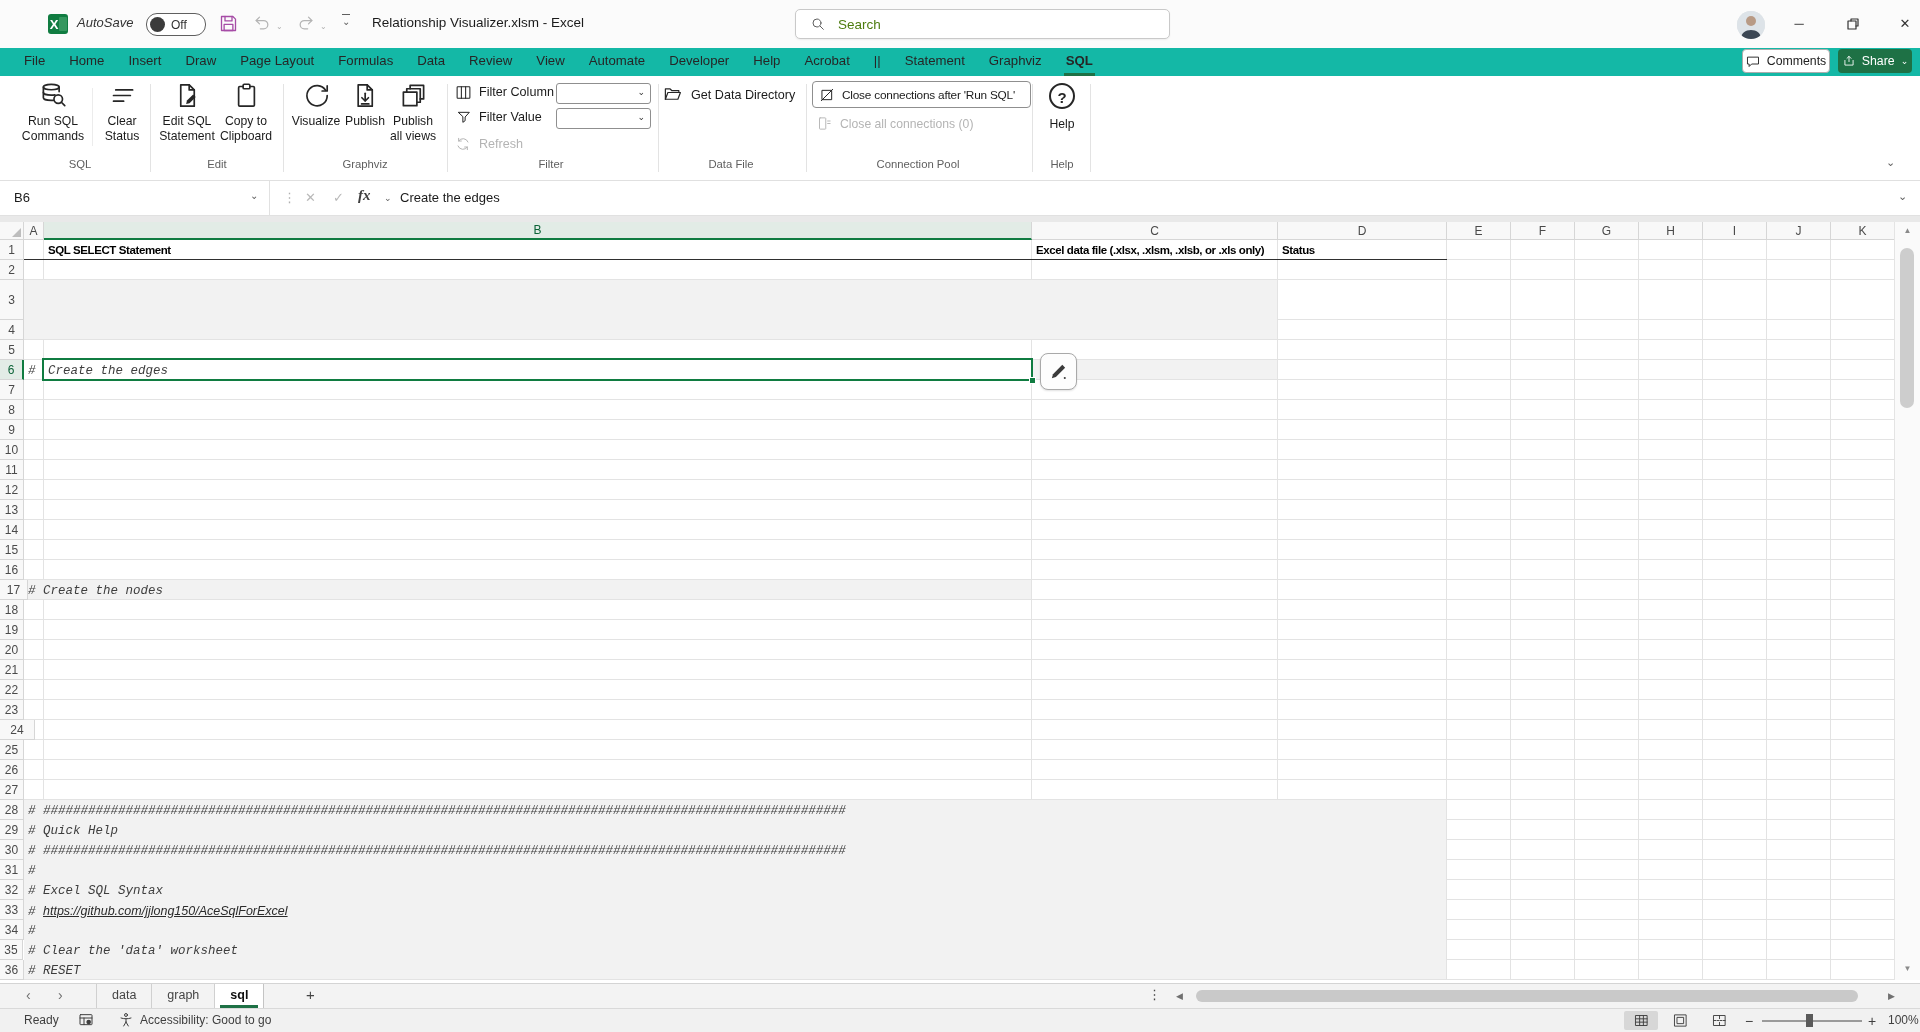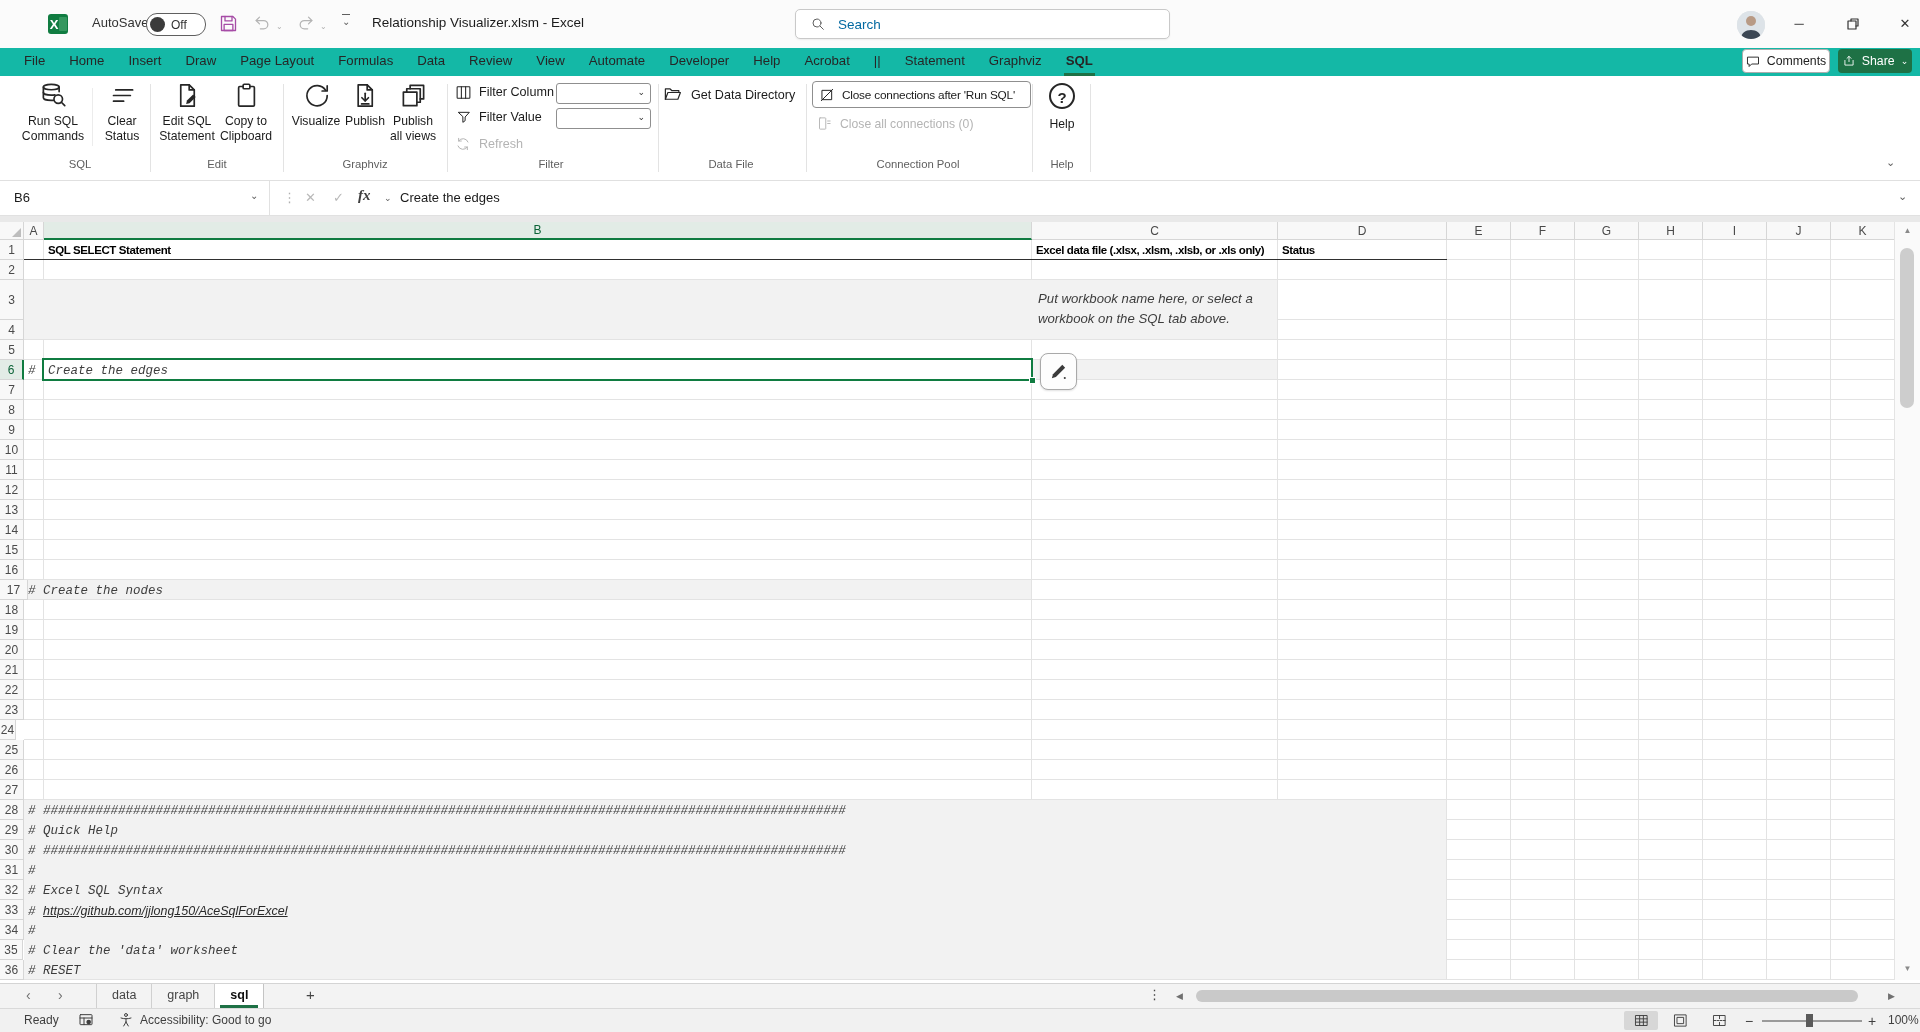--- a/index.html
+++ b/index.html
@@ -8,21 +8,21 @@
   svg.ic{stroke:#262626;fill:none;stroke-width:1.5;stroke-linecap:round;stroke-linejoin:round;display:block;}
   svg.ic.gray{stroke:#b4b4b4;}
   
   .titlebar{position:absolute;left:0;top:0;width:1920px;height:48px;background:#fbfbfb;}
   .autosave-pill{position:absolute;left:146px;top:13px;width:58px;height:21px;border:1px solid #5f5f5f;border-radius:11px;background:#fff;display:flex;align-items:center;}
   .autosave-knob{width:15px;height:15px;border-radius:50%;background:#3b3b3b;margin-left:3px;}
   .autosave-state{font-size:12px;color:#333;margin-left:6px;}
   .tb-label{position:absolute;top:15px;font-size:13px;color:#333;}
   .tb-title{position:absolute;left:372px;top:15px;font-size:13.5px;color:#1b1b1b;white-space:nowrap;}
   .searchbox{position:absolute;left:795px;top:9px;width:373px;height:28px;background:#fff;border:1px solid #c9c9c9;border-radius:5px;box-shadow:0 1px 2px rgba(0,0,0,.06);display:flex;align-items:center;}
-  .searchbox .ph{font-size:13.5px;color:#0369a1;margin-left:12px;}
+  .searchbox .ph{font-size:13.5px;color:#4d7c0f;margin-left:12px;}
   .winbtn{position:absolute;top:12px;width:32px;height:24px;line-height:24px;text-align:center;font-size:13px;color:#333;}
   .avatar{position:absolute;left:1737px;top:11px;width:28px;height:28px;border-radius:50%;overflow:hidden;background:#dfe3e6;}
   .chev-tiny{font-size:8px;color:#b0b0b0;position:absolute;top:22px;}
   
   .tabrow{position:absolute;left:0;top:48px;width:1920px;height:28px;background:#14b8a6;}
   #ribbonTabs{position:absolute;left:12px;top:0;height:28px;display:flex;}
   .rtab{padding:0 12px;line-height:26px;font-size:13.2px;color:#262626;position:relative;white-space:nowrap;}
   .rtab.active{font-weight:700;}
   .rtab.active::after{content:"";position:absolute;left:10px;right:10px;bottom:0;height:3px;background:#1E7145;}
   .pillbtn{position:absolute;top:49px;height:24px;border-radius:4px;display:flex;align-items:center;justify-content:center;gap:6px;font-size:12.3px;box-sizing:border-box;}
@@ -93,21 +93,21 @@
 <body>
 
 <div class="titlebar">
   <span class="abs" style="left:46px;top:12px;">
     <svg width="24" height="24" viewBox="0 0 24 24">
         <rect x="2" y="2" width="20" height="20" rx="3" fill="#107C41"></rect>
         <rect x="13" y="5" width="8" height="14" rx="1" fill="#35975F"></rect>
         <text x="8" y="17" font-size="13" font-family="Liberation Sans,sans-serif" font-weight="bold" fill="#fff" text-anchor="middle">X</text>
       </svg>
   </span>
-  <span class="tb-label" style="left:92px;">AutoSave</span>
+  <span class="tb-label" style="left:77px;font-style:italic;">AutoSave</span>
   <span class="autosave-pill">
     <span class="autosave-knob"></span>
     <span class="autosave-state">Off</span>
   </span>
   <span class="abs" style="left:218px;top:13px;">
     <svg class="ic" width="21" height="21" viewBox="0 0 24 24" style="stroke:#A64CA6;">
         <path d="M4 4h13l3 3v13H4z"></path>
         <path d="M8 4v5h8V4"></path>
         <rect x="7" y="13" width="10" height="7"></rect>
       </svg>
@@ -428,41 +428,39 @@
     <div class="rowh" style="left: 0px; top: 298px; width: 24px; height: 20px;">14</div>
     <div class="rowh" style="left: 0px; top: 318px; width: 24px; height: 20px;">15</div>
     <div class="rowh" style="left: 0px; top: 338px; width: 24px; height: 20px;">16</div>
     <div class="rowh" style="left: 0px; top: 358px; width: 28px; height: 20px;">17</div>
     <div class="rowh" style="left: 0px; top: 378px; width: 24px; height: 20px;">18</div>
     <div class="rowh" style="left: 0px; top: 398px; width: 24px; height: 20px;">19</div>
     <div class="rowh" style="left: 0px; top: 418px; width: 24px; height: 20px;">20</div>
     <div class="rowh" style="left: 0px; top: 438px; width: 24px; height: 20px;">21</div>
     <div class="rowh" style="left: 0px; top: 458px; width: 24px; height: 20px;">22</div>
     <div class="rowh" style="left: 0px; top: 478px; width: 24px; height: 20px;">23</div>
-    <div class="rowh" style="left: 0px; top: 498px; width: 16px; height: 20px;">24</div>
+    <div class="rowh" style="left: 0px; top: 498px; width: 35px; height: 20px;">24</div>
     <div class="rowh" style="left: 0px; top: 518px; width: 24px; height: 20px;">25</div>
     <div class="rowh" style="left: 0px; top: 538px; width: 24px; height: 20px;">26</div>
     <div class="rowh" style="left: 0px; top: 558px; width: 24px; height: 20px;">27</div>
     <div class="rowh" style="left: 0px; top: 578px; width: 24px; height: 20px;">28</div>
     <div class="rowh" style="left: 0px; top: 598px; width: 24px; height: 20px;">29</div>
     <div class="rowh" style="left: 0px; top: 618px; width: 24px; height: 20px;">30</div>
     <div class="rowh" style="left: 0px; top: 638px; width: 24px; height: 20px;">31</div>
     <div class="rowh" style="left: 0px; top: 658px; width: 24px; height: 20px;">32</div>
     <div class="rowh" style="left: 0px; top: 678px; width: 24px; height: 20px;">33</div>
     <div class="rowh" style="left: 0px; top: 698px; width: 24px; height: 20px;">34</div>
     <div class="rowh" style="left: 0px; top: 718px; width: 23px; height: 20px;">35</div>
     <div class="rowh" style="left: 0px; top: 738px; width: 24px; height: 20px;">36</div>
     <div class="corner">
       <i></i>
     </div>
     <div class="ch" style="left: 48px; top: 20px;">SQL SELECT Statement</div>
     <div class="ch" style="left: 1036px; top: 20px;">Excel data file (.xlsx, .xlsm, .xlsb, or .xls only)</div>
     <div class="ch" style="left: 1282px; top: 20px;">Status</div>
-    <div class="note" style="left: 1038px; top: 67px;">Put workbook name here, or select a
-workbook on the SQL tab above.</div>
     <div class="code" style="left: 28px; top: 139px;">#</div>
     <div class="code" style="left: 48px; top: 139px;">Create the edges</div>
     <div class="code" style="left: 28px; top: 359px;"># Create the nodes</div>
     <div class="code" style="left: 28px; top: 579px;"># ###########################################################################################################</div>
     <div class="code" style="left: 28px; top: 599px;"># Quick Help</div>
     <div class="code" style="left: 28px; top: 619px;"># ###########################################################################################################</div>
     <div class="code" style="left: 28px; top: 639px;">#</div>
     <div class="code" style="left: 28px; top: 659px;"># Excel SQL Syntax</div>
     <div class="code" style="left: 28px; top: 679px;"># <span class="link">https://github.com/jjlong150/AceSqlForExcel</span></div>
     <div class="code" style="left: 28px; top: 699px;">#</div>

